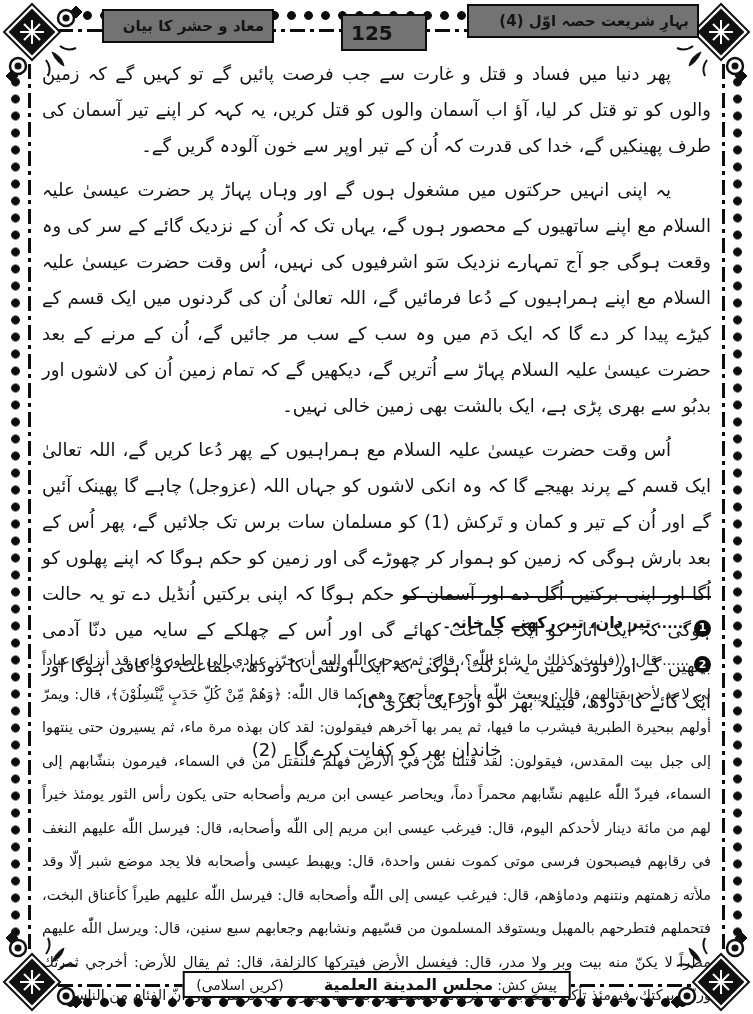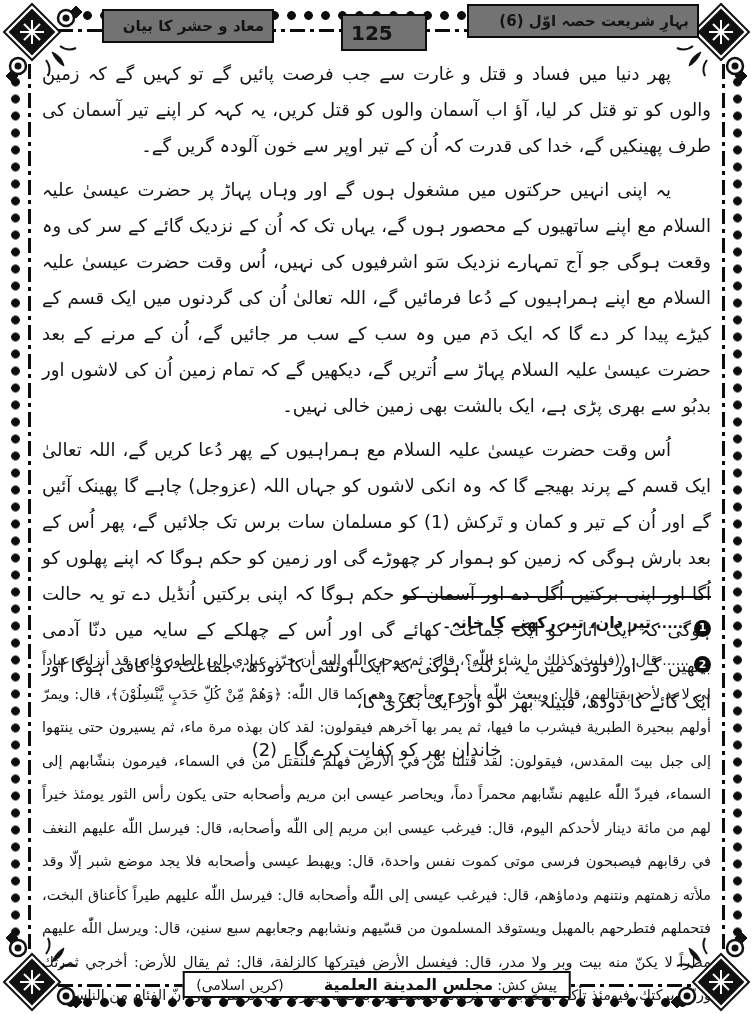--- a/index.html
+++ b/index.html
@@ -141,21 +141,21 @@
         <path d="M74 4 L80 10 L74 16 L68 10 Z" stroke-width="1"></path>
         <path d="M4 74 L10 80 L16 74 L10 68 Z" stroke-width="1"></path>
         <path d="M50 50 Q60 54 62 64 Q54 60 50 50 Z" stroke-width="1"></path>
         <path d="M44 58 Q50 66 46 74" fill="none" stroke-width="2"></path>
         <path d="M58 44 Q66 50 74 46" fill="none" stroke-width="2"></path>
       </g>
     </svg>
   </div>
 
   <div class="hdr-box hdr-title">
-    <span>بہارِ شریعت حصہ اوّل (6)</span>
+    <span>بہارِ شریعت حصہ اوّل (4)</span>
   </div>
   <div class="hdr-box hdr-page">
     <span>125</span>
   </div>
   <div class="hdr-box hdr-chapter">
     <span>معاد و حشر کا بیان</span>
   </div>
 
   <div class="body-text">
     <p>پھر دنیا میں فساد و قتل و غارت سے جب فرصت پائیں گے تو کہیں گے کہ زمین والوں کو تو قتل کر لیا، آؤ اب آسمان والوں کو قتل کریں، یہ کہہ کر اپنے تیر آسمان کی طرف پھینکیں گے، خدا کی قدرت کہ اُن کے تیر اوپر سے خون آلودہ گریں گے۔</p>

